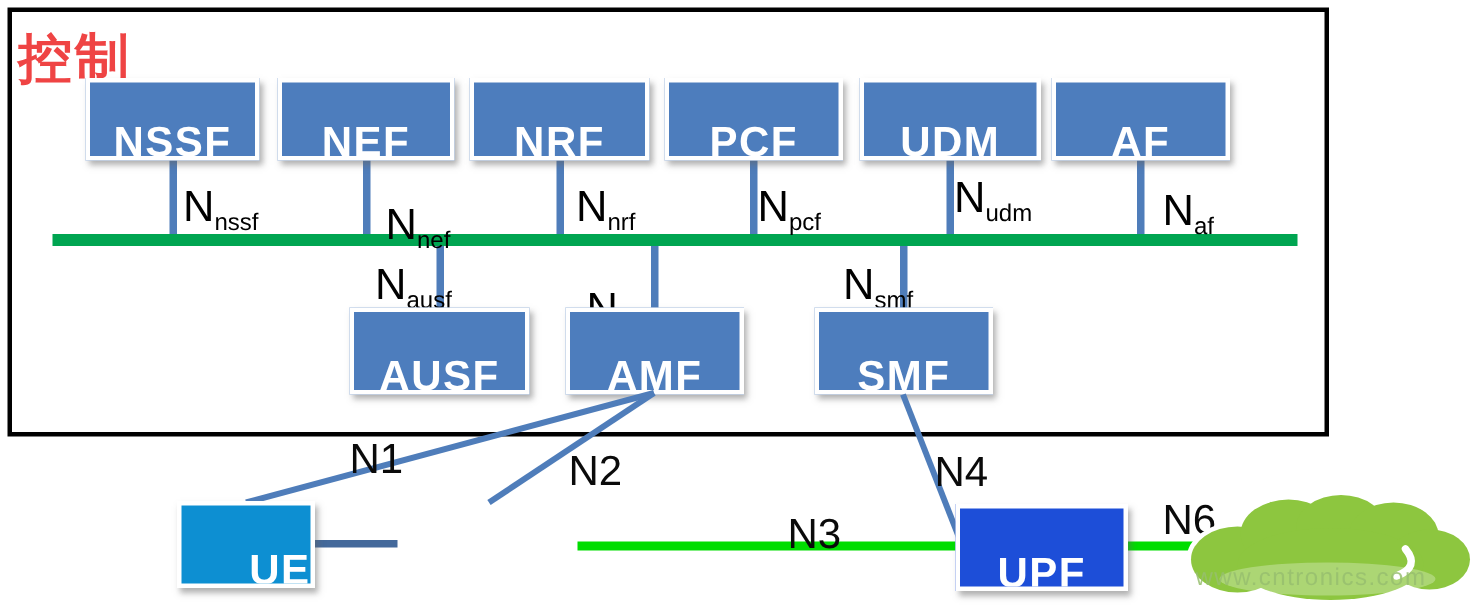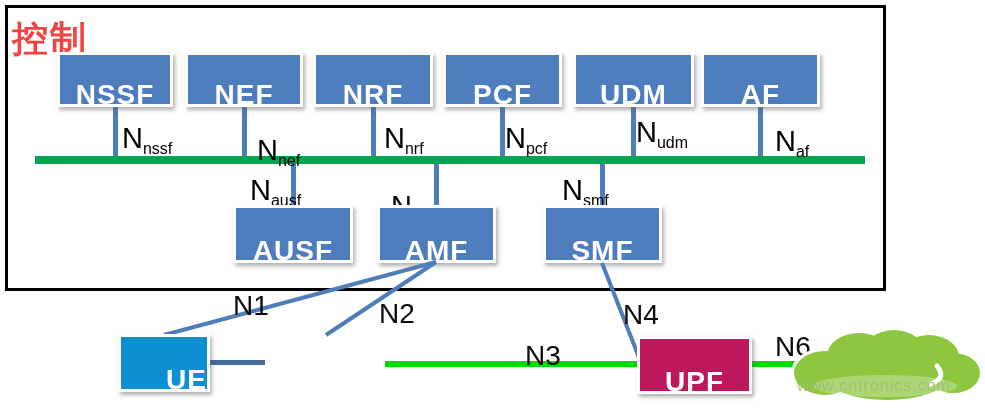--- a/index.html
+++ b/index.html
@@ -20,21 +20,21 @@
     position:absolute; border:3px solid #fff;
     box-shadow:2px 3px 4px rgba(100,100,100,.5);
     display:flex; align-items:flex-end; justify-content:center; overflow:hidden;
   }
   .node .lbl {
     color:#fff; font-weight:bold; font-size:28px; line-height:1;
     margin-bottom:-5px; letter-spacing:1px; white-space:nowrap;
   }
   .fill-steel { background:#4d7dbd; }
   .fill-cyan  { background:#0d8fd2; }
-  .fill-green { background:#be185d; }
+  .fill-green { background:#1d4ed8; }
 
   .stub { position:absolute; width:5px; background:#4f7dba; }
   .bus  { position:absolute; left:35px; top:156px; width:830px; height:8px; background:#00a551; }
 
   .iflabel { position:absolute; color:#000; white-space:nowrap; line-height:1; }
   .iflabel .nbig { font-size:29px; }
   .iflabel .nsub { font-size:16px; vertical-align:-6px; }
 
   .plabel { position:absolute; font-size:28px; color:#0a0a0a; line-height:1; }
 

